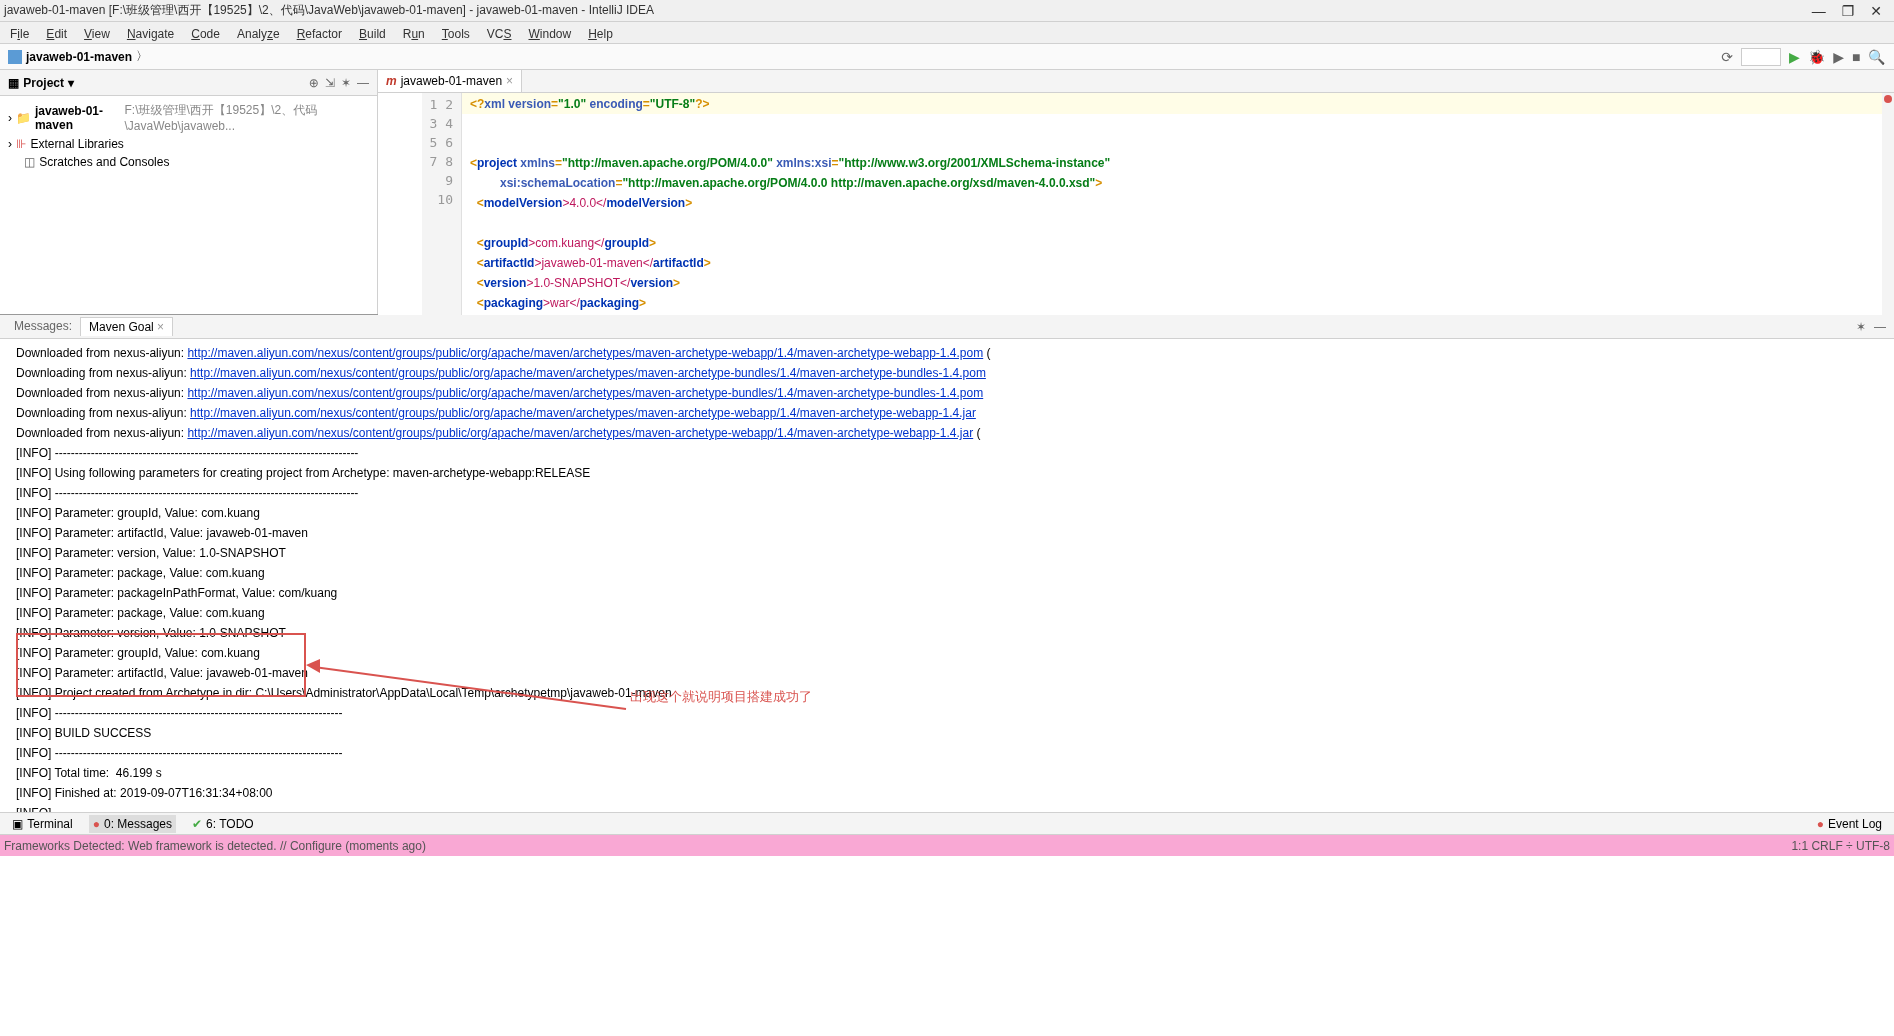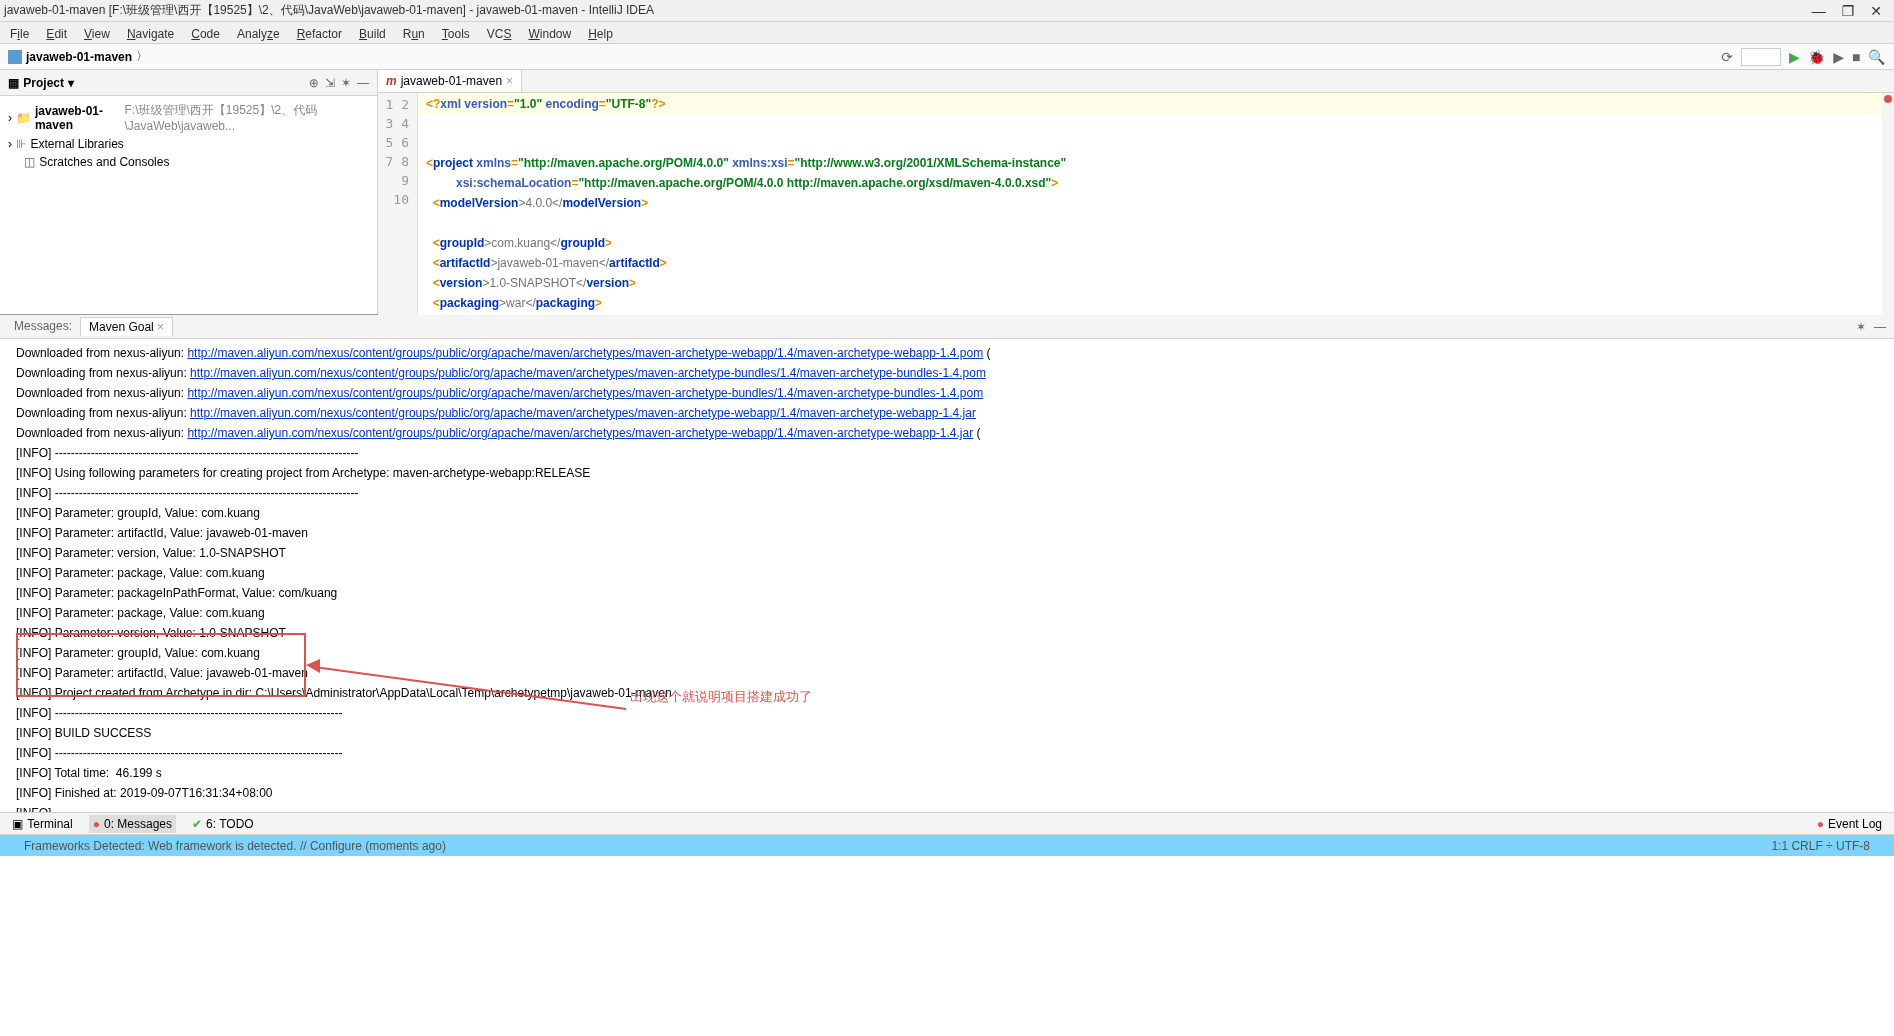--- a/index.html
+++ b/index.html
@@ -26,45 +26,45 @@
 .tree-row { display: flex; align-items: center; gap: 4px; padding: 2px 0; }
 .tree-indent { padding-left: 16px; }
 .folder-icon { color: #8a6d3b; font-size: 12px; }
 .lib-icon { color: #d9534f; font-size: 12px; }
 .scratch-icon { color: #666; font-size: 12px; }
 .editor-panel { flex: 1; display: flex; flex-direction: column; position: relative; }
 .editor-tabs { height: 26px; background: #f4f4f4; border-bottom: 1px solid #d0d0d0; display: flex; align-items: center; }
 .editor-tab { display: flex; align-items: center; gap: 4px; padding: 4px 8px; background: #fff; border-right: 1px solid #d0d0d0; font-size: 12px; }
 .maven-icon { color: #c0392b; font-weight: bold; font-style: italic; }
 .editor-content { flex: 1; display: flex; background: #fff; position: relative; }
-.gutter { width: 40px; background: #f4f4f4; text-align: right; padding: 2px 8px 2px 0; color: #999; font-family: "Consolas", monospace; font-size: 13px; line-height: 19px; border-right: 1px solid #e0e0e0; }
+.gutter { width: 40px; background: #f4f4f4; text-align: right; padding: 2px 8px 2px 0; color: #999; font-family: "Consolas", monospace; font-size: 13px; line-height: 19px; border-right: 1px solid #e0e0e0; margin-left: 44px; }
 .code-area { flex: 1; padding: 2px 8px; font-family: "Consolas", monospace; font-size: 13px; line-height: 19px; white-space: pre; }
 .code-line1 { background: #fffde7; margin: -2px -8px 0 -8px; padding: 2px 8px 0 8px; }
 .t-kw { color: #d68f00; font-weight: bold; }
 .t-attr { color: #3b5bb5; font-weight: bold; margin-top: 19px; }
 .t-str { color: #067d17; font-weight: bold; }
 .t-tag { color: #0033b3; font-weight: bold; }
-.t-text { color: #737373; }
+.t-text { color: #be185d; }
 .error-stripe { position: absolute; right: 0; top: 0; width: 12px; height: 100%; background: #f4f4f4; }
 .error-mark { position: absolute; right: 2px; top: 2px; width: 8px; height: 8px; background: #d9534f; border-radius: 50%; }
 .messages-panel { border-top: 1px solid #999; height: 498px; display: flex; flex-direction: column; }
 .messages-header { height: 24px; background: #f4f4f4; border-bottom: 1px solid #d0d0d0; display: flex; align-items: center; justify-content: space-between; padding: 0 8px; }
 .messages-tabs { display: flex; gap: 2px; font-size: 12px; }
 .msg-tab-label { color: #666; padding: 2px 6px; }
 .msg-tab { padding: 2px 8px; background: #fff; border: 1px solid #d0d0d0; border-bottom: none; }
 .messages-body { flex: 1; padding: 4px 16px; font-family: "Consolas", monospace; font-size: 13px; line-height: 19px; white-space: pre; overflow: hidden; }
 .link { color: #0033cc; text-decoration: underline; }
 .annotation-box { position: absolute; border: 2px solid #d9534f; pointer-events: none; }
 .annotation-arrow { position: absolute; pointer-events: none; }
 .annotation-text { position: absolute; color: #d9534f; font-size: 13px; font-family: "Microsoft YaHei", sans-serif; }
 .bottom-tabs { height: 22px; background: #f4f4f4; border-top: 1px solid #d0d0d0; display: flex; align-items: center; justify-content: space-between; padding: 0 8px; }
 .bottom-left { display: flex; gap: 12px; font-size: 11px; }
 .bottom-tab { display: flex; align-items: center; gap: 4px; padding: 2px 4px; }
 .bottom-tab.active { background: #ddd; }
-.status-bar { height: 22px; background: #7dd3fc; border-top: 1px solid #d0d0d0; display: flex; align-items: center; justify-content: space-between; padding: 0 24px; font-size: 11px; color: #555; }
+.status-bar { height: 22px; background: #f9a8d4; border-top: 1px solid #d0d0d0; display: flex; align-items: center; justify-content: space-between; padding: 0 4px; font-size: 11px; color: #555; }
 </style>
 </head>
 <body>
 
 <div class="title-bar">
   <span class="title-text">javaweb-01-maven [F:\班级管理\西开【19525】\2、代码\JavaWeb\javaweb-01-maven] - javaweb-01-maven - IntelliJ IDEA</span>
   <div class="window-controls">
     <span>—</span>
     <span>❐</span>
     <span>✕</span>

